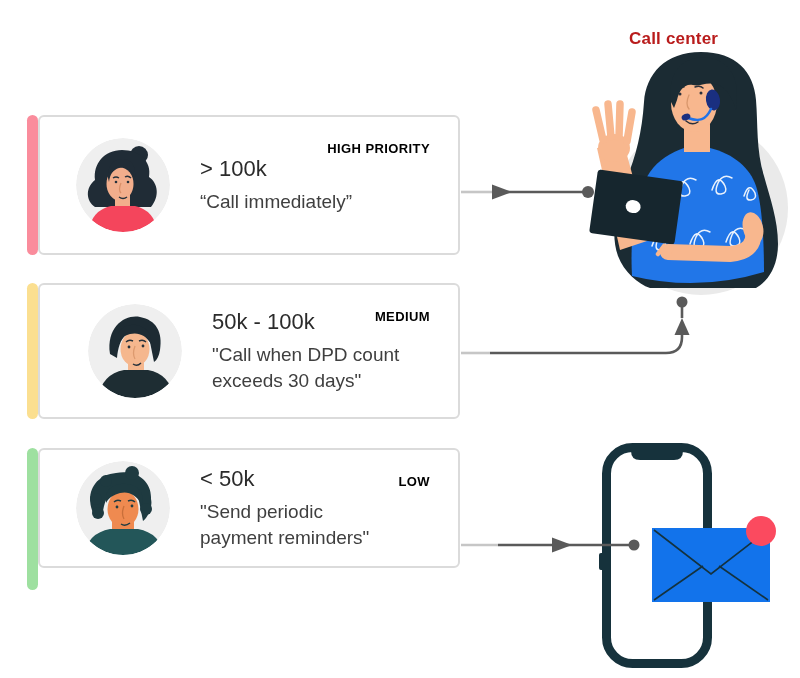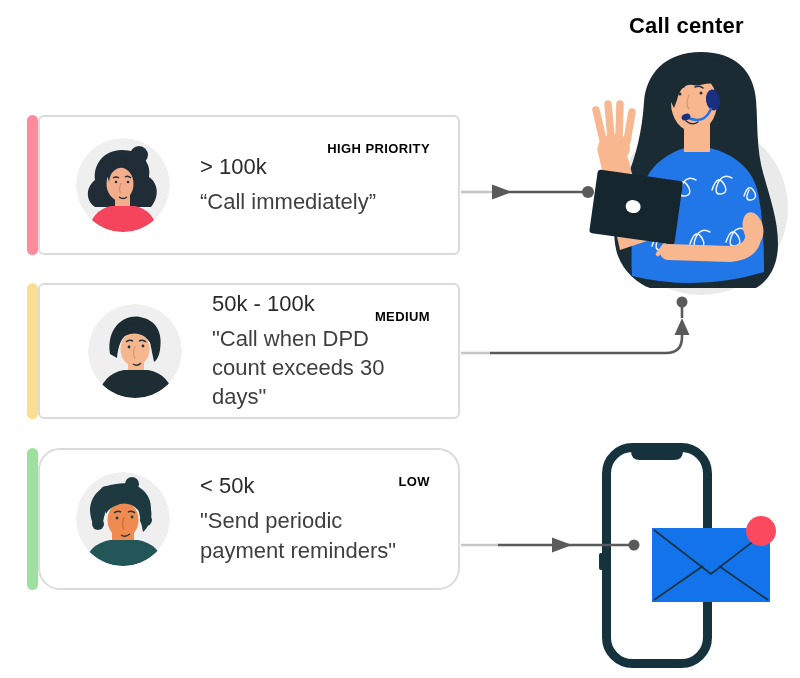--- a/index.html
+++ b/index.html
@@ -1,36 +1,36 @@
 <!DOCTYPE html>
 <html><head>
 <meta charset="utf-8">
 <style>
   * { margin:0; padding:0; box-sizing:border-box; }
   body { font-family:"Liberation Sans", sans-serif; background:#fff; }
   .page { position:relative; width:800px; height:678px; background:#fff; overflow:hidden; }
 
-  .title { position:absolute; left:629px; top:13px; font-size:22px; font-weight:700; color:#000000; letter-spacing:.2px; }
+  .title { position:absolute; left:629px; top:29px; font-size:17px; font-weight:700; color:#b91c1c; letter-spacing:.2px; }
 
   .accent { position:absolute; left:27px; width:11px; border-radius:6px; background:#ccc; z-index:2; }
   .accent.a1 { top:115px; height:140px; }
   .accent.a2 { top:283px; height:136px; }
   .accent.a3 { top:448px; height:142px; }
 
   .card { position:absolute; left:38px; width:422px; background:#fff;
           border:2px solid #dbdbdb; border-radius:6px;
           display:flex; align-items:center; padding-left:36px; z-index:1; }
   .card.c1 { top:115px; height:140px; }
   .card.c2 { top:283px; height:136px;padding-left:48px; }
-  .card.c3 { top:448px; height:142px;border-radius:22px; }
+  .card.c3 { top:448px; height:120px; }
 
   .avatar { width:94px; height:94px; border-radius:50%; overflow:hidden; flex:0 0 auto; }
   .cardtext { margin-left:30px; }
   .amount { font-size:22px; font-weight:400; color:#2b2b2b; margin-bottom:7px; }
-  .quote { font-size:22px; color:#3f3f3f; line-height:1.32; max-width:200px; }
+  .quote { font-size:19px; color:#3f3f3f; line-height:1.32; max-width:200px; }
   .priority { position:absolute; top:24px; right:28px; font-size:13px; font-weight:600;
               color:#000000; letter-spacing:.4px; }
 
   svg.layer { position:absolute; left:0; top:0; z-index:3; pointer-events:none; }
 </style>
 </head>
 <body>
 
 <div class="page">
 

